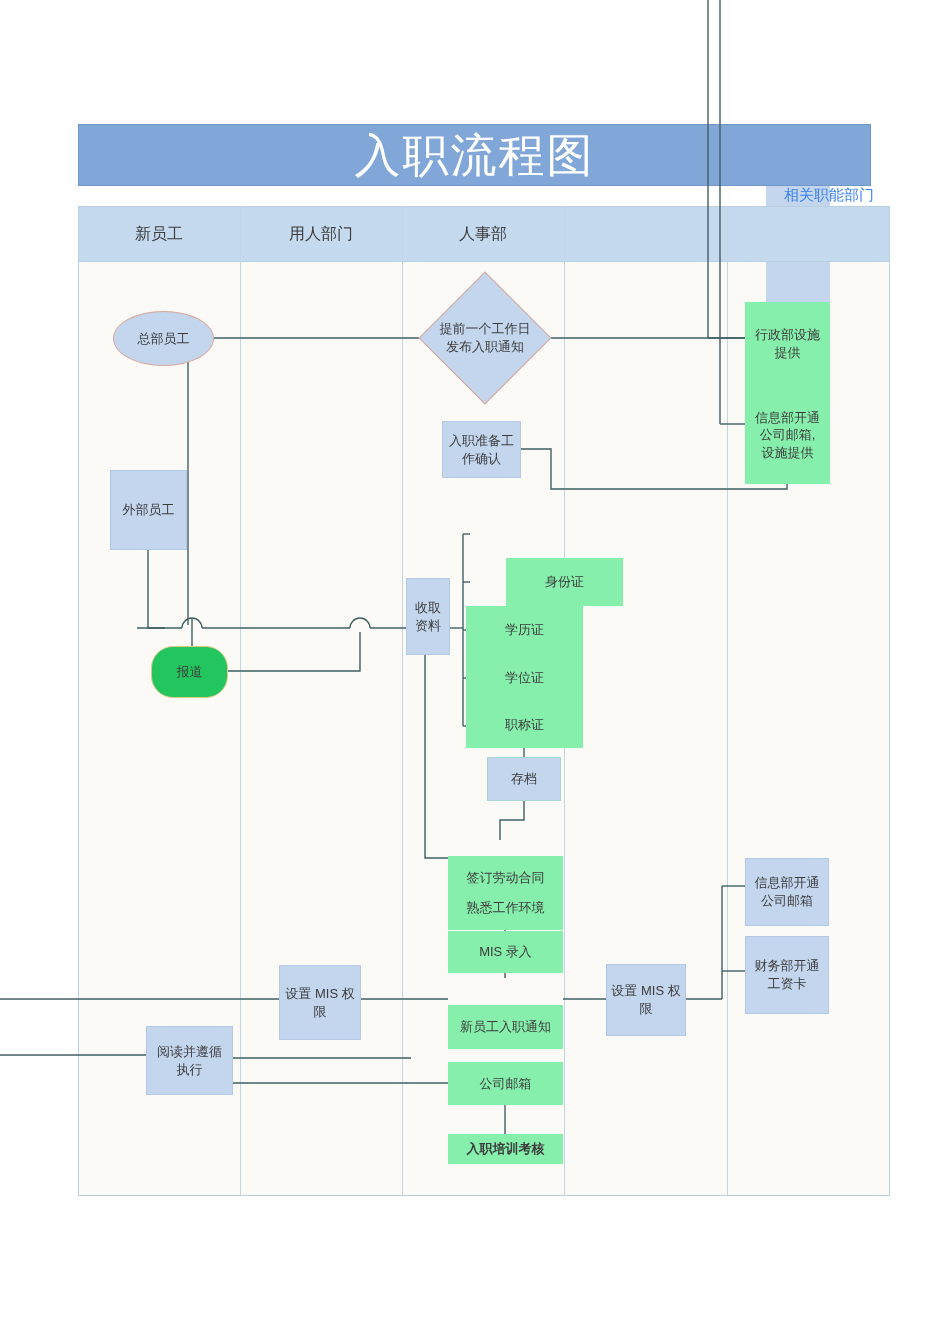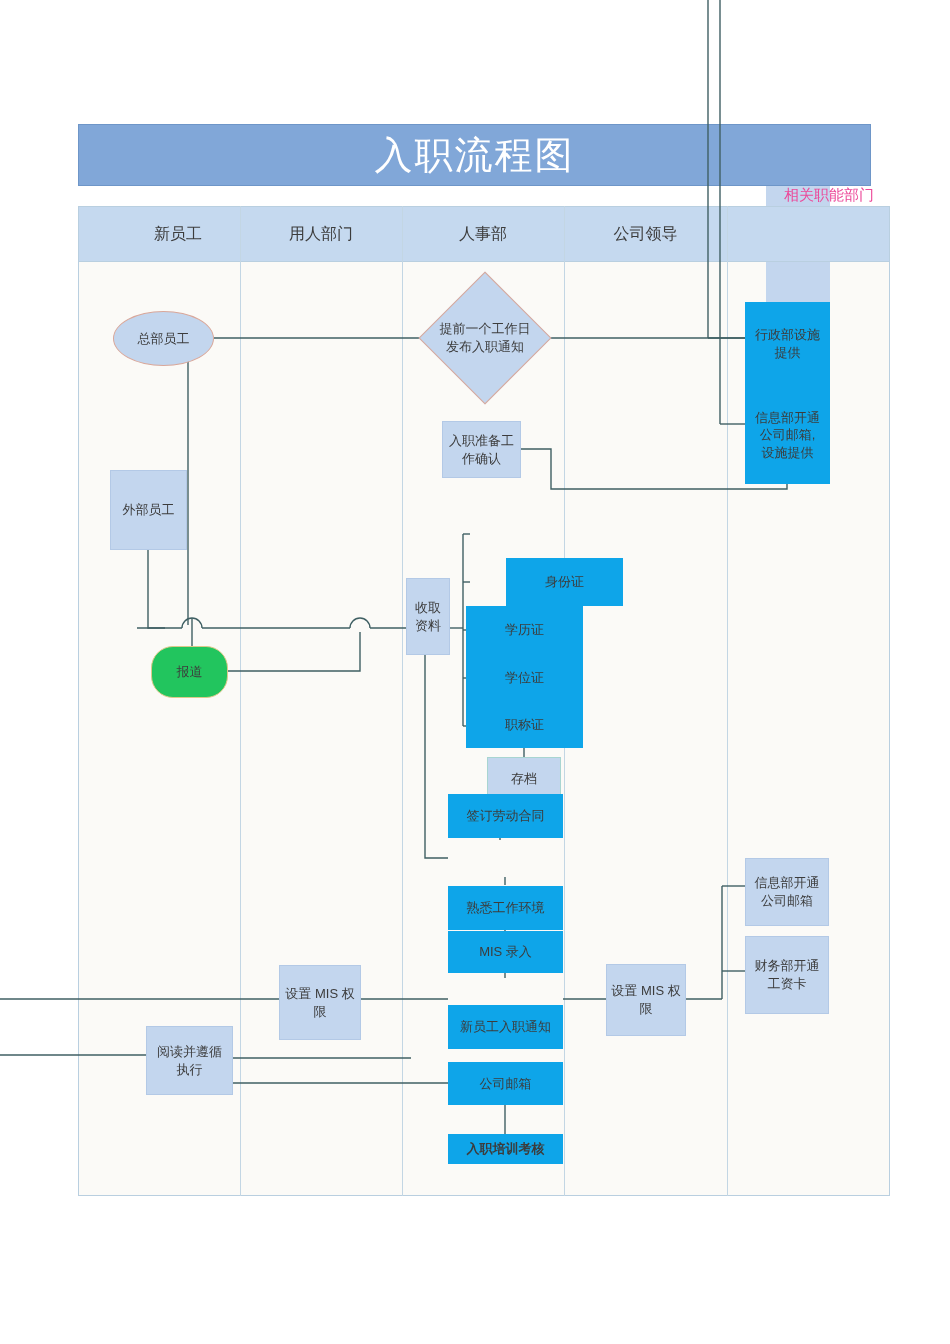--- a/index.html
+++ b/index.html
@@ -12,67 +12,66 @@
   .lane-head{position:absolute;left:78px;top:206px;width:812px;height:56px;
              background:#c5d9ef;border:1px solid #b9cfe0;box-sizing:border-box;}
   .lane-head-cell{position:absolute;top:206px;height:56px;line-height:56px;
                   text-align:center;font-size:16px;color:#3c3c3c;}
   .lane-div{position:absolute;top:206px;width:1px;height:990px;background:#c3d6e4;}
 
   
   .title-bar{position:absolute;left:78px;top:124px;width:793px;height:62px;
              background:#81a7d8;border:1px solid #6e96c8;box-sizing:border-box;}
   .title-text{position:absolute;left:78px;top:124px;width:793px;height:62px;
-              line-height:62px;text-align:center;color:#ffffff;font-size:38px;
+              line-height:62px;text-align:center;color:#ffffff;font-size:46px;
               letter-spacing:2px;}
 
   
   .node{position:absolute;box-sizing:border-box;display:flex;align-items:center;
         justify-content:center;text-align:center;font-size:13px;color:#3c3c3c;
         line-height:1.35;padding:2px 4px;}
   .n-blue{background:#c3d6ee;border:1px solid #b3c9e6;}
-  .n-plain{background:#0ea5e9;border:none;}
+  .n-plain{background:#86efac;border:none;}
   .n-tan{background:#22c55e;border:1.5px solid #ddc98a;}
   .n-teal{background:#c3d6ee;border:1.5px solid #a8d5d1;}
   .n-pink{background:#c3d6ee;border:1.5px solid #d9a79a;}
   .n-ellipse{border-radius:50%;}
   .n-round{border-radius:22px;}
   .n-header-box{background:#c3d6ee;border:none;}
 
   .diamond-wrap{position:absolute;}
   .diamond-shape{position:absolute;left:0;top:0;width:100%;height:100%;
                  background:#c3d6ee;border:1.5px solid #d9a79a;
                  transform:rotate(45deg);box-sizing:border-box;}
   .diamond-label{position:absolute;left:0;top:0;width:100%;height:100%;
                  display:flex;align-items:center;justify-content:center;
                  text-align:center;font-size:13px;color:#3c3c3c;line-height:1.4;}
 
-  .float-label{position:absolute;font-size:15px;color:#ec4899;white-space:nowrap;}
+  .float-label{position:absolute;font-size:15px;color:#3b82f6;white-space:nowrap;}
 
   
   #wires{position:absolute;left:0;top:0;width:950px;height:1344px;}
   #wires path,#wires line{fill:none;stroke:#3f5f63;stroke-width:1.4;}
 </style>
 </head>
 <body>
 
 <div id="canvas">
 
   <div class="lane-table"></div>
 
   <div class="node n-header-box" style="left:766px;top:162px;width:64px;height:140px;"></div>
 
   <div class="title-bar"></div>
   <div class="title-text">入职流程图</div>
 
   <div class="lane-head"></div>
-  <div class="lane-head-cell" style="left:78px;width:162px;margin-left:19px;">新员工</div>
+  <div class="lane-head-cell" style="left:78px;width:162px;">新员工</div>
   <div class="lane-head-cell" style="left:240px;width:162px;">用人部门</div>
   <div class="lane-head-cell" style="left:402px;width:162px;">人事部</div>
-  <div class="lane-head-cell" style="left:564px;width:163px;">公司领导</div>
 
   <div class="lane-div" style="left:240px;"></div>
   <div class="lane-div" style="left:402px;"></div>
   <div class="lane-div" style="left:564px;"></div>
   <div class="lane-div" style="left:727px;"></div>
 
   <div class="float-label" style="left:784px;top:186px;">相关职能部门</div>
 
   <svg id="wires">
 
@@ -162,21 +161,21 @@
   <div class="node n-blue" style="left:406px;top:578px;width:44px;height:77px;white-space:pre-line;">收取
 资料</div>
 
   <div class="node n-plain" style="left:466px;top:558px;width:117px;height:48px;margin-left:40px;">身份证</div>
   <div class="node n-plain" style="left:466px;top:606px;width:117px;height:48px;">学历证</div>
   <div class="node n-plain" style="left:466px;top:654px;width:117px;height:48px;">学位证</div>
   <div class="node n-plain" style="left:466px;top:702px;width:117px;height:46px;">职称证</div>
 
   <div class="node n-teal" style="left:487px;top:757px;width:74px;height:44px;font-family:Liberation Serif, serif;">存档</div>
 
-  <div class="node n-plain" style="left:448px;top:794px;width:115px;height:44px;">签订劳动合同</div>
+  <div class="node n-plain" style="left:448px;top:856px;width:115px;height:44px;">签订劳动合同</div>
   <div class="node n-plain" style="left:448px;top:886px;width:115px;height:44px;">熟悉工作环境</div>
   <div class="node n-plain" style="left:448px;top:931px;width:115px;height:42px;">MIS 录入</div>
   <div class="node n-plain" style="left:448px;top:977px;width:115px;height:44px;margin-top:28px;">新员工入职通知</div>
 
   <div class="node n-plain" style="left:448px;top:1062px;width:115px;height:43px;">公司邮箱</div>
   <div class="node n-plain" style="left:448px;top:1134px;width:115px;height:30px;font-weight:bold;">入职培训考核</div>
 
   <div class="node n-blue" style="left:606px;top:964px;width:80px;height:72px;white-space:pre-line;">设置 MIS 权
 限</div>
 

